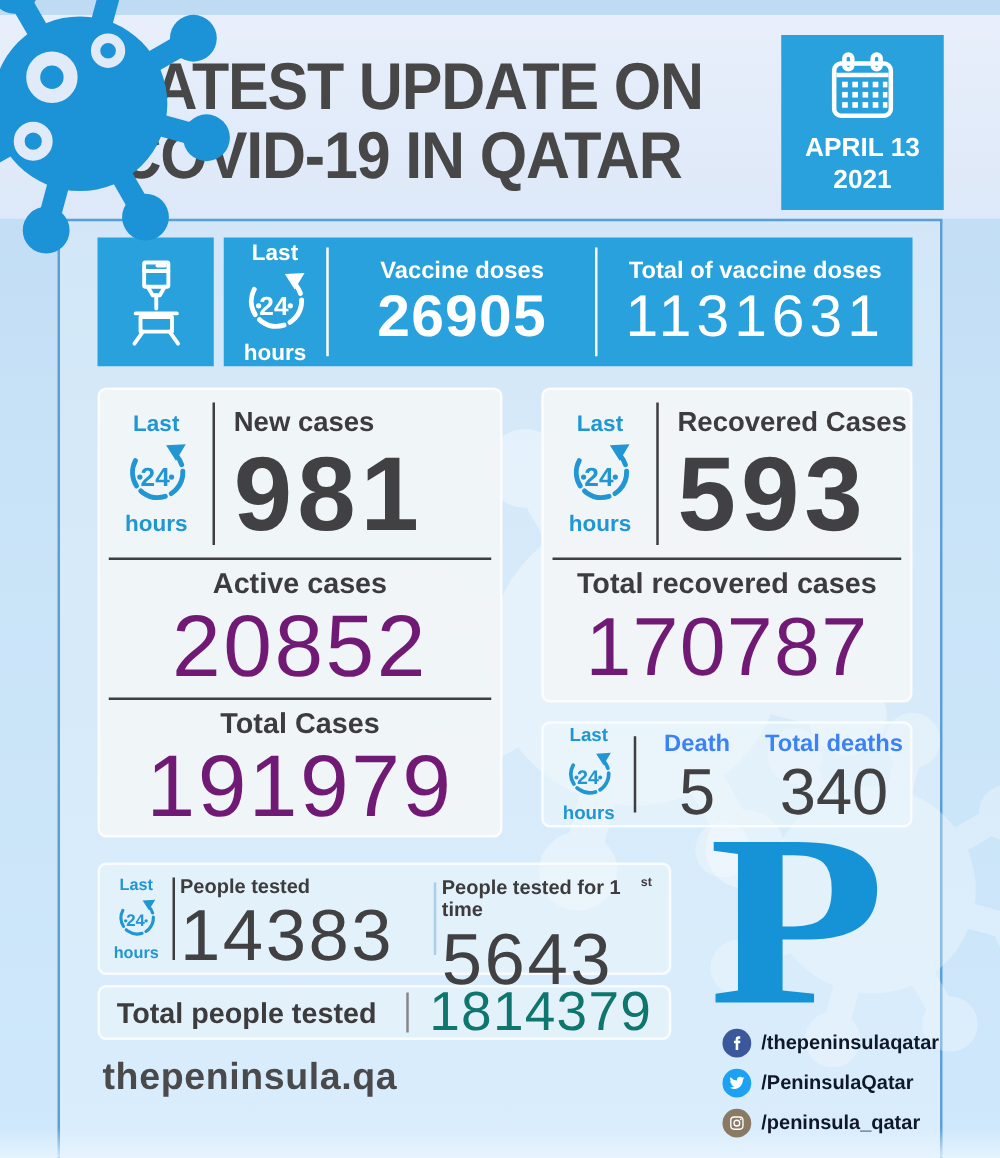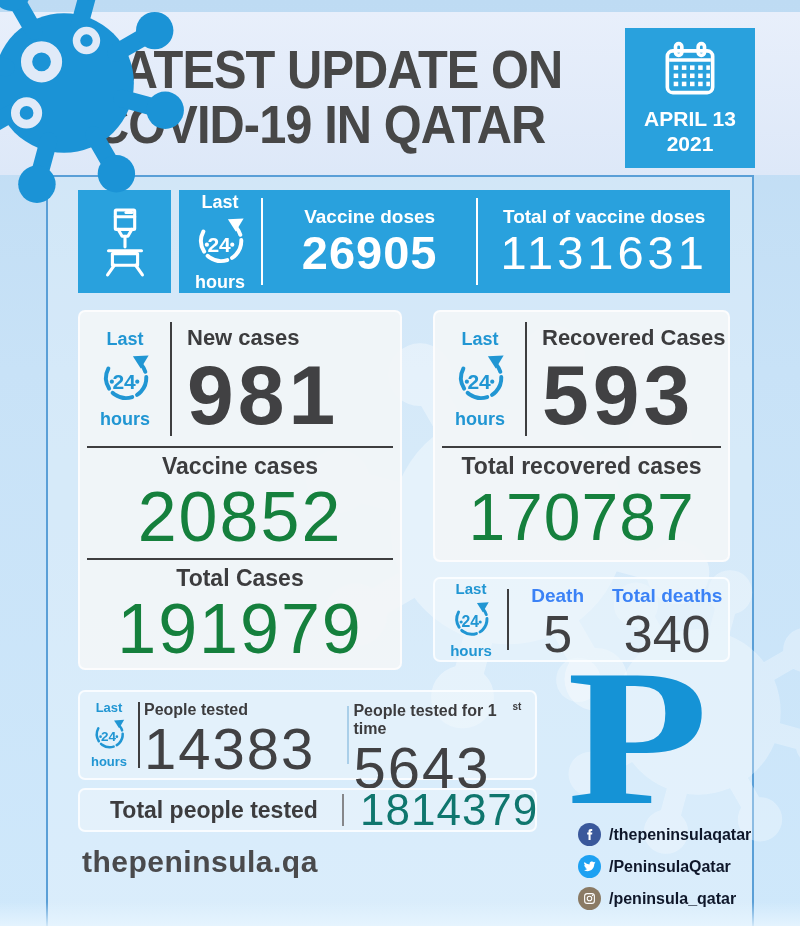--- a/index.html
+++ b/index.html
@@ -78,33 +78,33 @@
     border:2px solid rgba(255,255,255,0.75);
     border-radius:7px;
   }
   .card.translucent{ background:rgba(237,245,252,0.55); }
 
   .card-cases{ left:30px; top:133px; width:324px; height:360px; }
   .card-recovered{ left:385px; top:133px; width:297px; height:252px; }
   .card-deaths{ left:385px; top:400px; width:297px; height:85px; display:flex; align-items:stretch; }
   .card-tested{ left:30px; top:513px; width:459px; height:90px; display:flex; align-items:stretch; }
   .card-totaltested{ left:30px; top:611px; width:459px; height:44px;
-    display:flex; align-items:center; padding:0 30px; }
+    display:flex; align-items:center; padding:0 30px;justify-content:center; }
 
   .row-top{ display:flex; height:134px; }
   .row-top .clock-col{ width:90px; }
   .vdiv-d{ width:2px; background:#3e3e40; margin:10px 0; flex-shrink:0; }
   .hdiv-d{ height:2px; background:#3e3e40; margin:0 7px; }
   .top-main{ flex:1; padding-left:15px; overflow:hidden; }
   .top-label{ font-size:22px; font-weight:bold; color:#3c3c3e; margin-top:13px; }
   .top-value{ font-size:84px; line-height:88px; font-weight:bold; color:#414143; letter-spacing:4px; }
 
   .sec{ text-align:center; }
   .sec-label{ font-size:23px; font-weight:bold; color:#3c3c3e; padding-top:5px; }
-  .sec-value{ font-size:70px; line-height:74px; font-weight:normal; color:#15803d; letter-spacing:2px; }
+  .sec-value{ font-size:70px; line-height:74px; font-weight:normal; color:#701a75; letter-spacing:2px; }
   .card-recovered .sec-value{ font-size:66px; letter-spacing:1px; }
 
   .card-deaths .clock-col{ width:72px; }
   .d-col{ flex:1; text-align:center; padding-top:6px; }
   .d-label{ font-size:19px; font-weight:bold; color:#3b82f6; }
   .d-value{ font-size:52px; line-height:54px; font-weight:normal; color:#414143; }
 
   .card-tested .clock-col{ width:58px; }
   .t-col{ padding-left:4px; padding-top:9px; }
   .t-col1{ flex:1.12; }
@@ -292,21 +292,21 @@
         <span class="c-lbl">hours</span>
       </div>
       <div class="vdiv-d"></div>
       <div class="top-main">
         <div class="top-label">New cases</div>
         <div class="top-value">981</div>
       </div>
     </div>
     <div class="hdiv-d"></div>
     <div class="sec" style="height:110px">
-      <div class="sec-label">Vaccine cases</div>
+      <div class="sec-label">Active cases</div>
       <div class="sec-value">20852</div>
     </div>
     <div class="hdiv-d"></div>
     <div class="sec">
       <div class="sec-label">Total Cases</div>
       <div class="sec-value">191979</div>
     </div>
   </div>
 
   <div class="card card-recovered">

